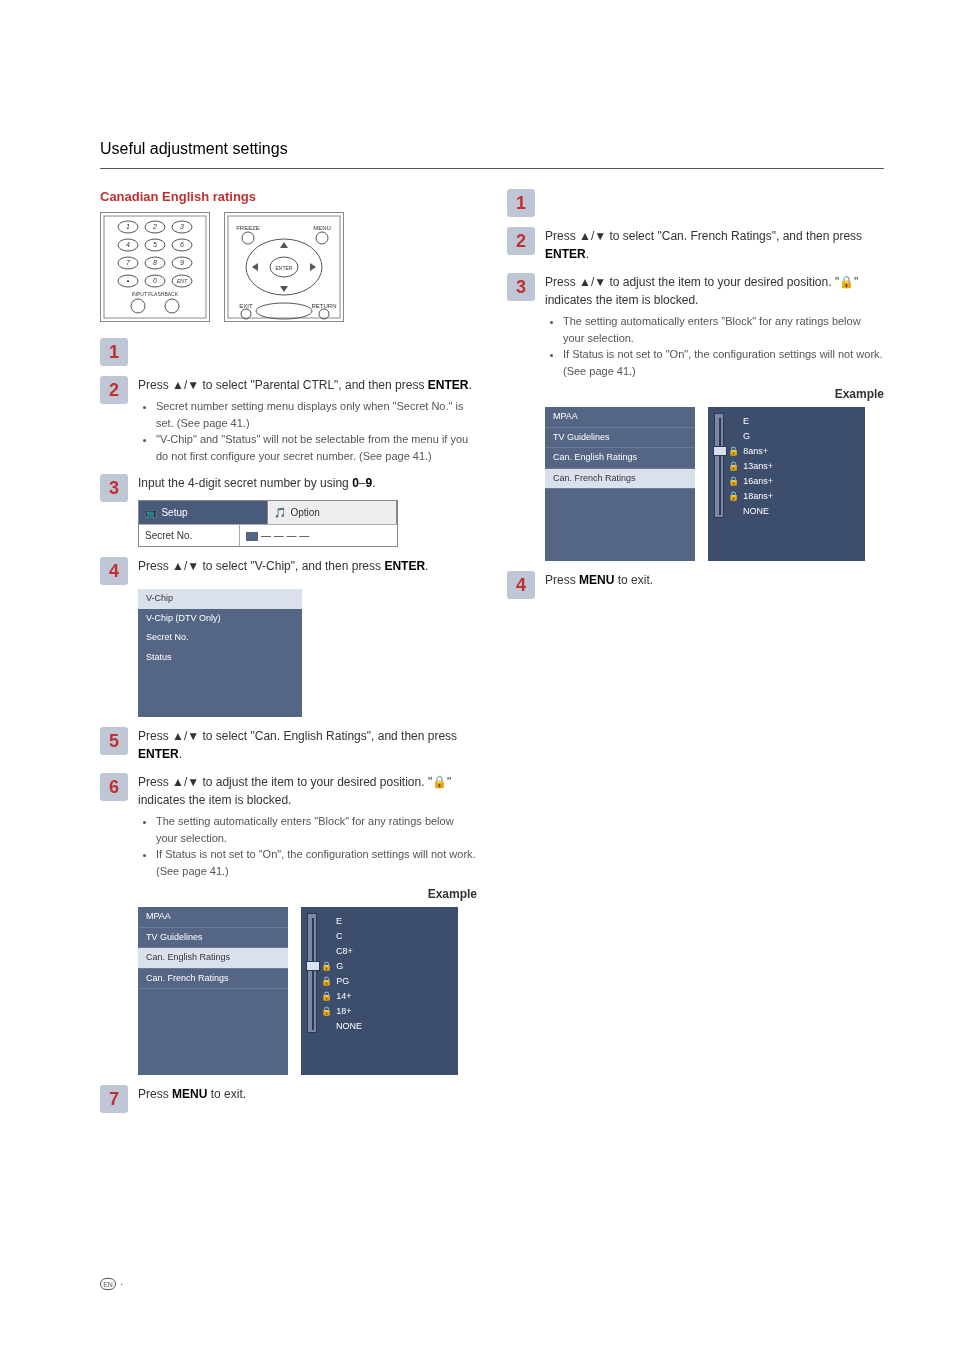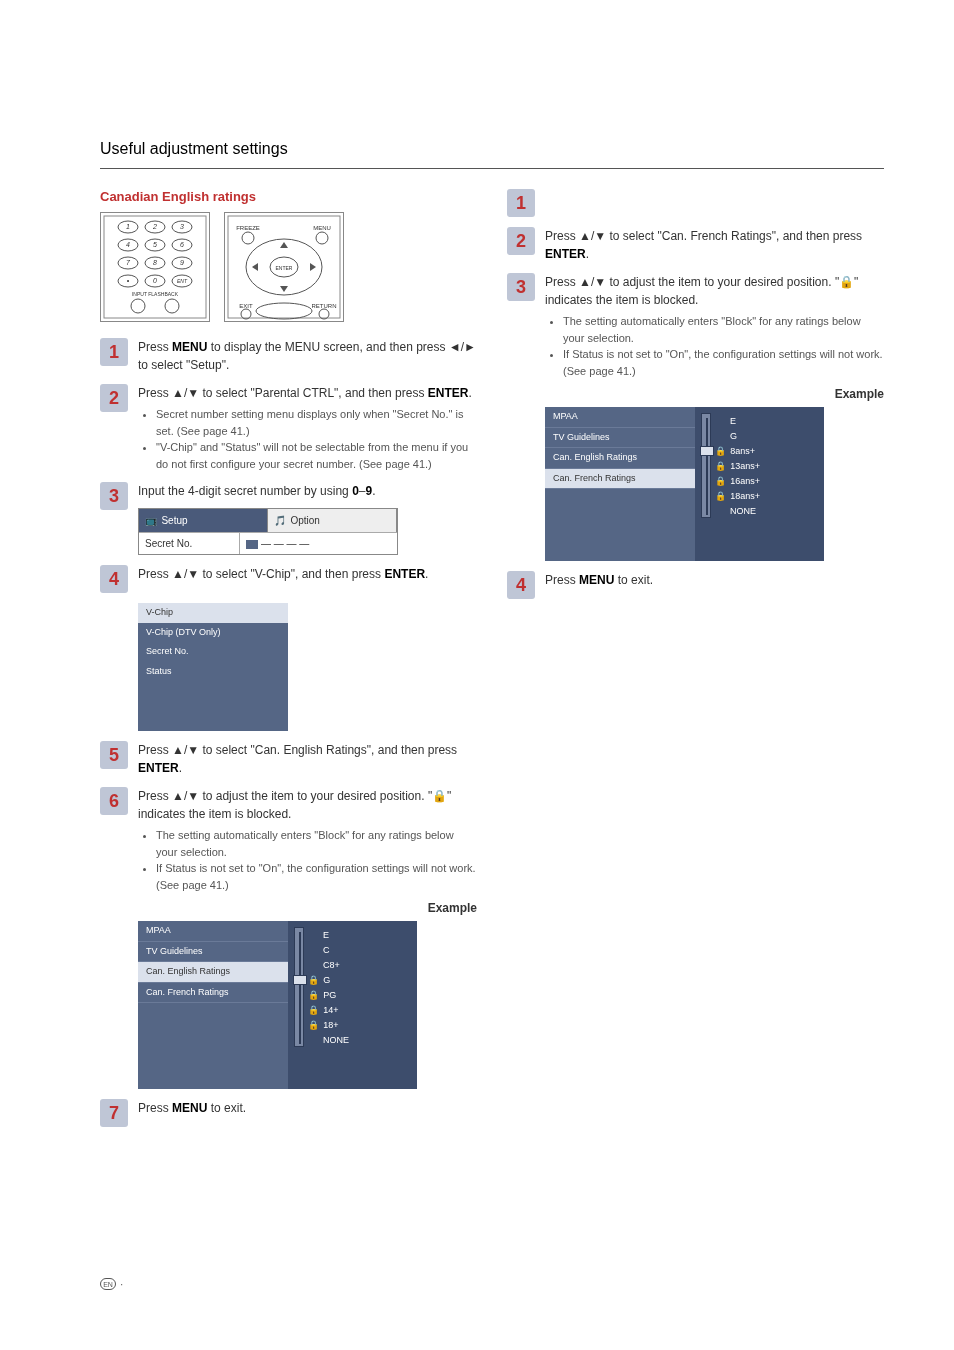--- a/index.html
+++ b/index.html
@@ -20,25 +20,25 @@
   .remote-pad { width: 110px; }
   .remote-pad svg { display:block; }
   .nav-pad { width: 120px; }
   .osd-setup { margin-top: 8px; width: 260px; border: 1px solid #888; font-size: 10px; }
   .osd-tabs { display: flex; background: #eee; }
   .osd-tab { flex: 1; padding: 4px 6px; border-right: 1px solid #888; display:flex; align-items:center; gap:4px; }
   .osd-tab.active { background: #4a5a7a; color: #fff; }
   .osd-row { display: flex; border-top: 1px solid #aaa; }
   .osd-cell { padding: 3px 6px; }
   .osd-cell.r { border-left:1px solid #aaa; flex:1; }
-  .osd-vchip { margin-top: 20px; width: 150px; background: #556685; color: #fff; font-size: 9px; }
+  .osd-vchip { margin-top: 14px; width: 164px; background: #556685; color: #fff; font-size: 9px; }
   .osd-vchip .row { padding: 3px 8px; }
   .osd-vchip .row.active { background: #dbe1ec; color: #333; }
   .example-label { text-align: right; font-weight: bold; font-size: 12px; margin: 6px 0 4px; }
-  .osd-example { display: flex; width: 279px; font-size: 9px; color: #fff; }
+  .osd-example { display: flex; width: 320px; font-size: 9px; color: #fff; gap: 13px; }
   .osd-ex-left { width: 150px; background: #556685; }
   .osd-ex-left .row { padding: 3px 8px; border-bottom: 1px solid #6a7a98; }
   .osd-ex-left .row.sel { background: #dbe1ec; color: #333; }
   .osd-ex-right { flex: 1; background: #3d4d6c; padding: 6px 4px 6px 6px; display:flex; gap:4px; align-items:stretch; }
   .slider-track { width: 10px; background: #7a88a4; position: relative; border:1px solid #2c3a56; }
   .slider-cursor { position: absolute; left: -2px; width: 14px; height: 10px; background: #dbe1ec; border:1px solid #2c3a56; }
   .slider-line { position:absolute; left:4px; width:2px; background:#2c3a56; }
   .rating-list { display:flex; flex-direction:column; gap:2px; padding-top:2px; }
   .rating-item { display:flex; align-items:center; gap:4px; font-size:9px; height:13px;}
   .page-foot { position: absolute; left: 100px; bottom: 60px; font-size: 10px; color:#555; display:flex; align-items:center; gap:4px;}
@@ -114,21 +114,20 @@
             <text x="100" y="96" font-size="6" text-anchor="middle" fill="#333">RETURN</text>
             <circle cx="100" cy="102" r="5" fill="none" stroke="#555"></circle>
             <ellipse cx="60" cy="99" rx="28" ry="8" fill="none" stroke="#555"></ellipse>
           </svg>
         </div>
       </div>
 
       <div id="left-steps">
           <div class="step">
             <div class="step-num">1</div>
-            <div class="step-body"><span>Press <b>MENU</b> to display the MENU screen, and then press ◄/► to select "Setup".</span></div>
           </div>
           <div class="step">
             <div class="step-num">2</div>
             <div class="step-body"><span>Press ▲/▼ to select "Parental CTRL", and then press <b>ENTER</b>.</span><ul class="bullets">
                 <li>Secret number setting menu displays only when "Secret No." is set. (See page 41.)</li>
                 <li>"V-Chip" and "Status" will not be selectable from the menu if you do not first configure your secret number. (See page 41.)</li>
               </ul></div>
           </div>
           <div class="step">
             <div class="step-num">3</div>

